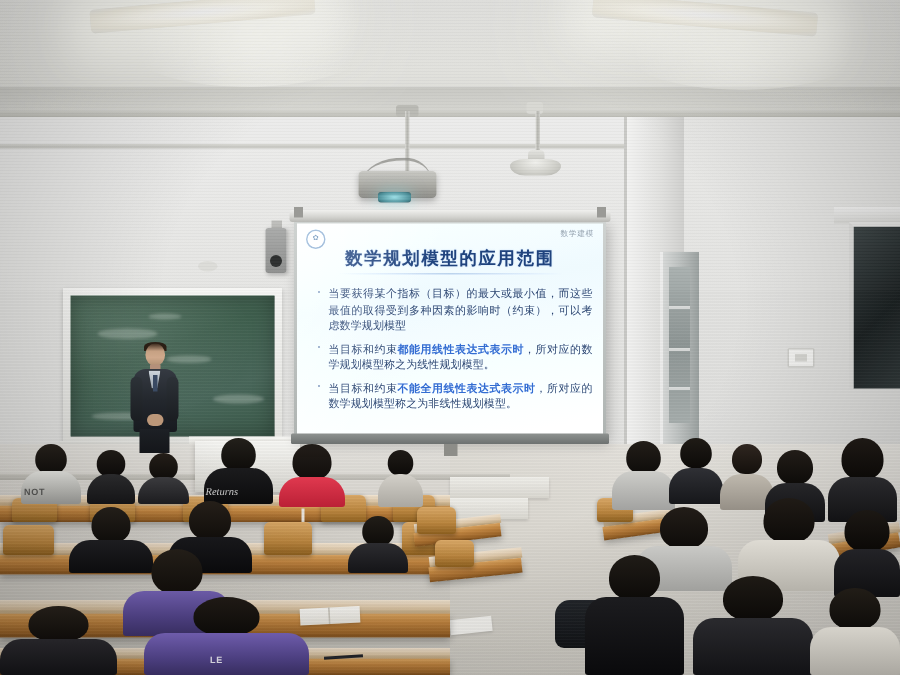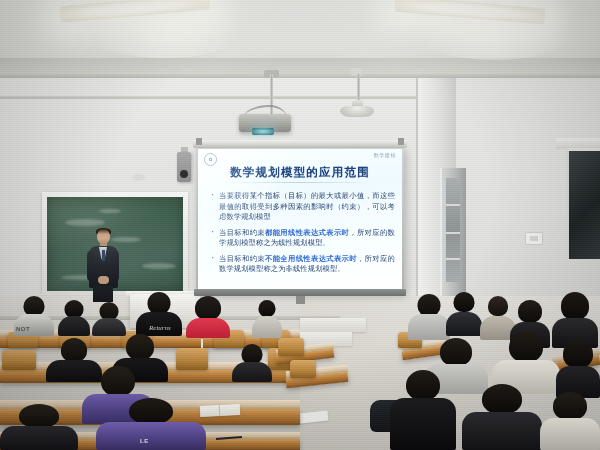--- a/index.html
+++ b/index.html
@@ -509,21 +509,21 @@
     <div class="h" style="top:0;width:19px;height:18px;background:linear-gradient(180deg,#1f1b17,#0c0a09);"></div>
     <div class="t" style="height:20px;background:linear-gradient(180deg,#2a2a2c,#141416);"></div>
   </div>
   <div class="stu" style="left:92px;top:302px;width:34px;height:34px;z-index:3;">
     <div class="h" style="top:0;width:19px;height:18px;background:linear-gradient(180deg,#241e18,#0e0c0a);"></div>
     <div class="t" style="height:18px;background:linear-gradient(180deg,#3b3b3e,#1c1c1f);"></div>
   </div>
   <div class="stu" style="left:136px;top:292px;width:46px;height:44px;z-index:3;">
     <div class="h" style="top:0;width:23px;height:22px;background:linear-gradient(180deg,#23201b,#0d0b09);"></div>
     <div class="t" style="height:24px;background:linear-gradient(180deg,#1b1b1d,#0b0b0c);"></div>
-    <span class="jacket-script" style="left:13px;bottom:4px;">Returns</span>
+    <span class="jacket-script" style="left:1px;bottom:4px;">Returns</span>
   </div>
   <div class="stu" style="left:186px;top:296px;width:44px;height:42px;z-index:3;">
     <div class="h" style="top:0;width:26px;height:24px;background:linear-gradient(180deg,#241f1a,#100d0b);"></div>
     <div class="t" style="height:20px;background:linear-gradient(180deg,#e0394f,#bb2036);"></div>
   </div>
   <div class="stu" style="left:252px;top:300px;width:30px;height:38px;z-index:3;">
     <div class="h" style="top:0;width:17px;height:17px;background:linear-gradient(180deg,#201c18,#0c0a08);"></div>
     <div class="t" style="height:22px;background:linear-gradient(180deg,#d3d0c9,#aaa7a0);"></div>
   </div>
 

